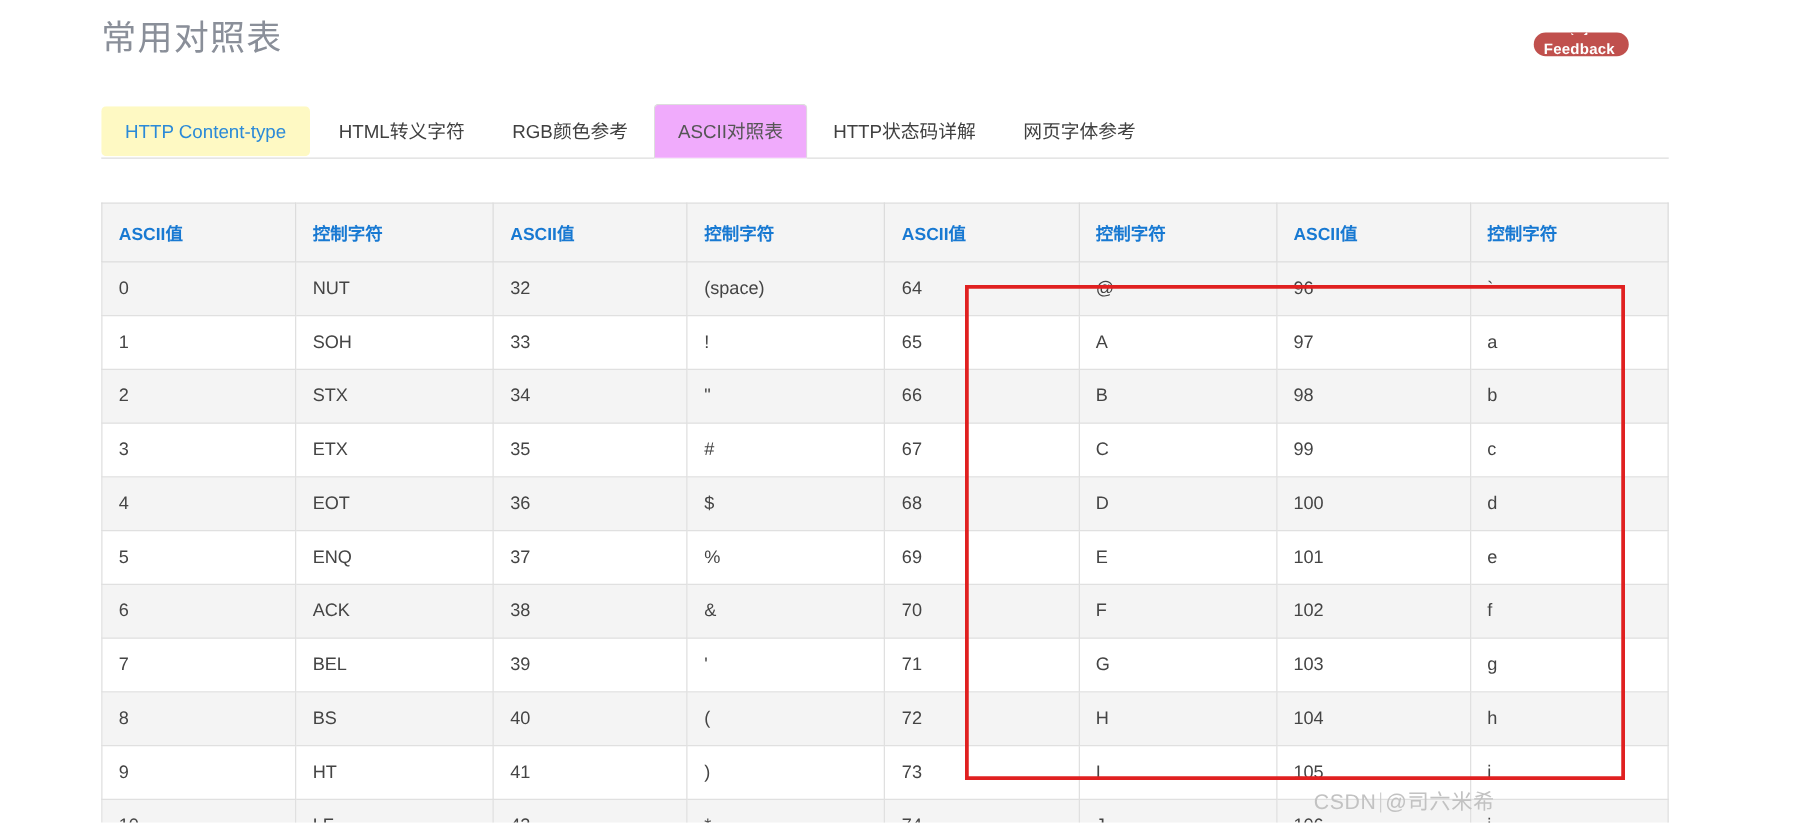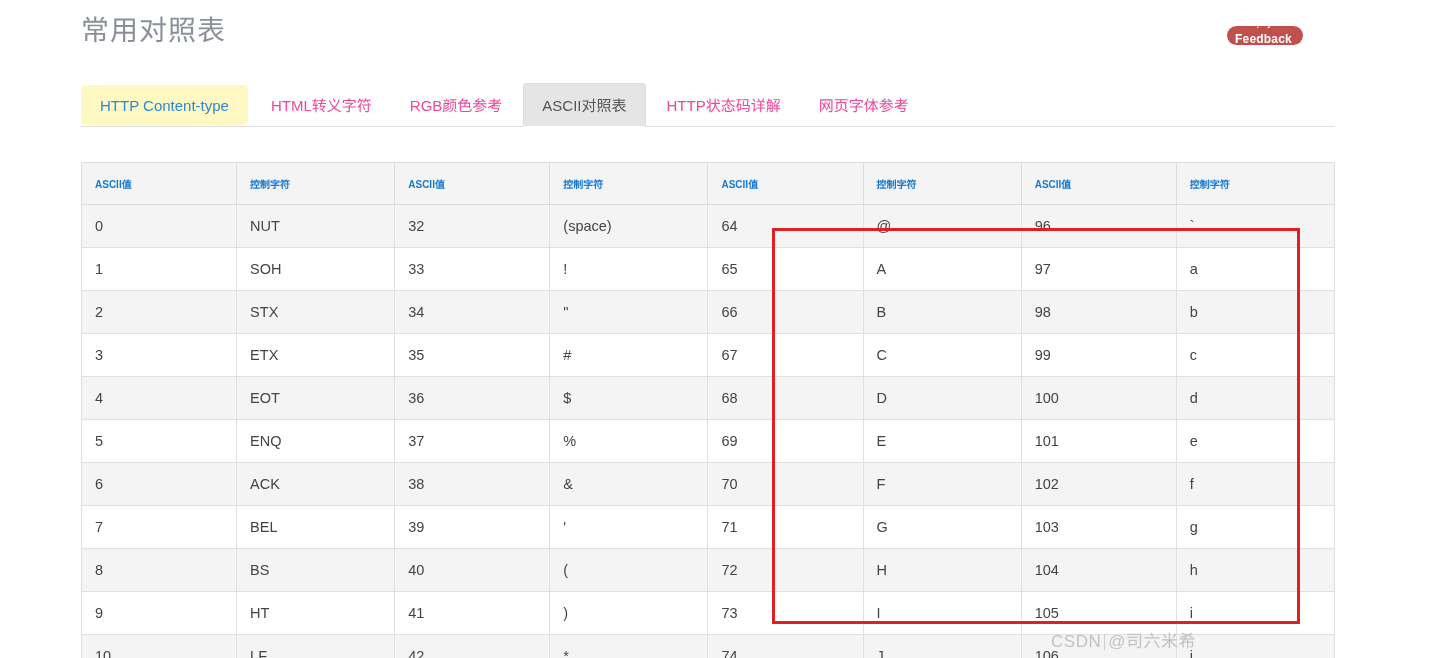--- a/index.html
+++ b/index.html
@@ -85,21 +85,21 @@
     height: 45px;
     border-bottom: 1px solid #dddddd;
     box-sizing: border-box;
     display: flex;
     align-items: flex-end;
   }
   .tab {
     font-size: 15px;
     line-height: 1;
     padding: 13px 18px 13px 18px;
-    color: #ec4899;
+    color: #404040;
     cursor: pointer;
     border: 1px solid transparent;
     border-bottom: none;
     border-radius: 4px 4px 0 0;
     white-space: nowrap;
     box-sizing: border-box;
     height: 44px;
     display: flex;
     align-items: center;
     position: relative;
@@ -108,21 +108,21 @@
   .tab.hovered {
     background: #fef9c3;
     color: #2b8ad8;
     border-color: transparent;
     border-radius: 4px;
     height: 40px;
     top: -1px;
     margin-right: 4px;
   }
   .tab.active {
-    background: #e5e5e5;
+    background: #f0abfc;
     color: #555555;
     border: 1px solid #dddddd;
     border-bottom: 1px solid #ffffff;
     margin: 0 2px;
   }
 
   
   .ascii-table {
     position: absolute;
     left: 81px;
@@ -130,21 +130,21 @@
     width: 1254px;
     border-collapse: collapse;
     table-layout: fixed;
     font-size: 14px;
   }
   .ascii-table col.c-val { width: 155px; }
   .ascii-table col.c-chr { width: 158px; }
   .ascii-table th {
     background: #f4f4f4;
     color: #1879d2;
-    font-size: 10px;
+    font-size: 14px;
     font-weight: bold;
     text-align: left;
     padding: 13px 0 13px 13px;
     border: 1px solid #dcdcdc;
     height: 17px;
     box-sizing: border-box;
   }
   .ascii-table td {
     padding: 13px 0 13px 13px;
     border: 1px solid #e0e0e0;

